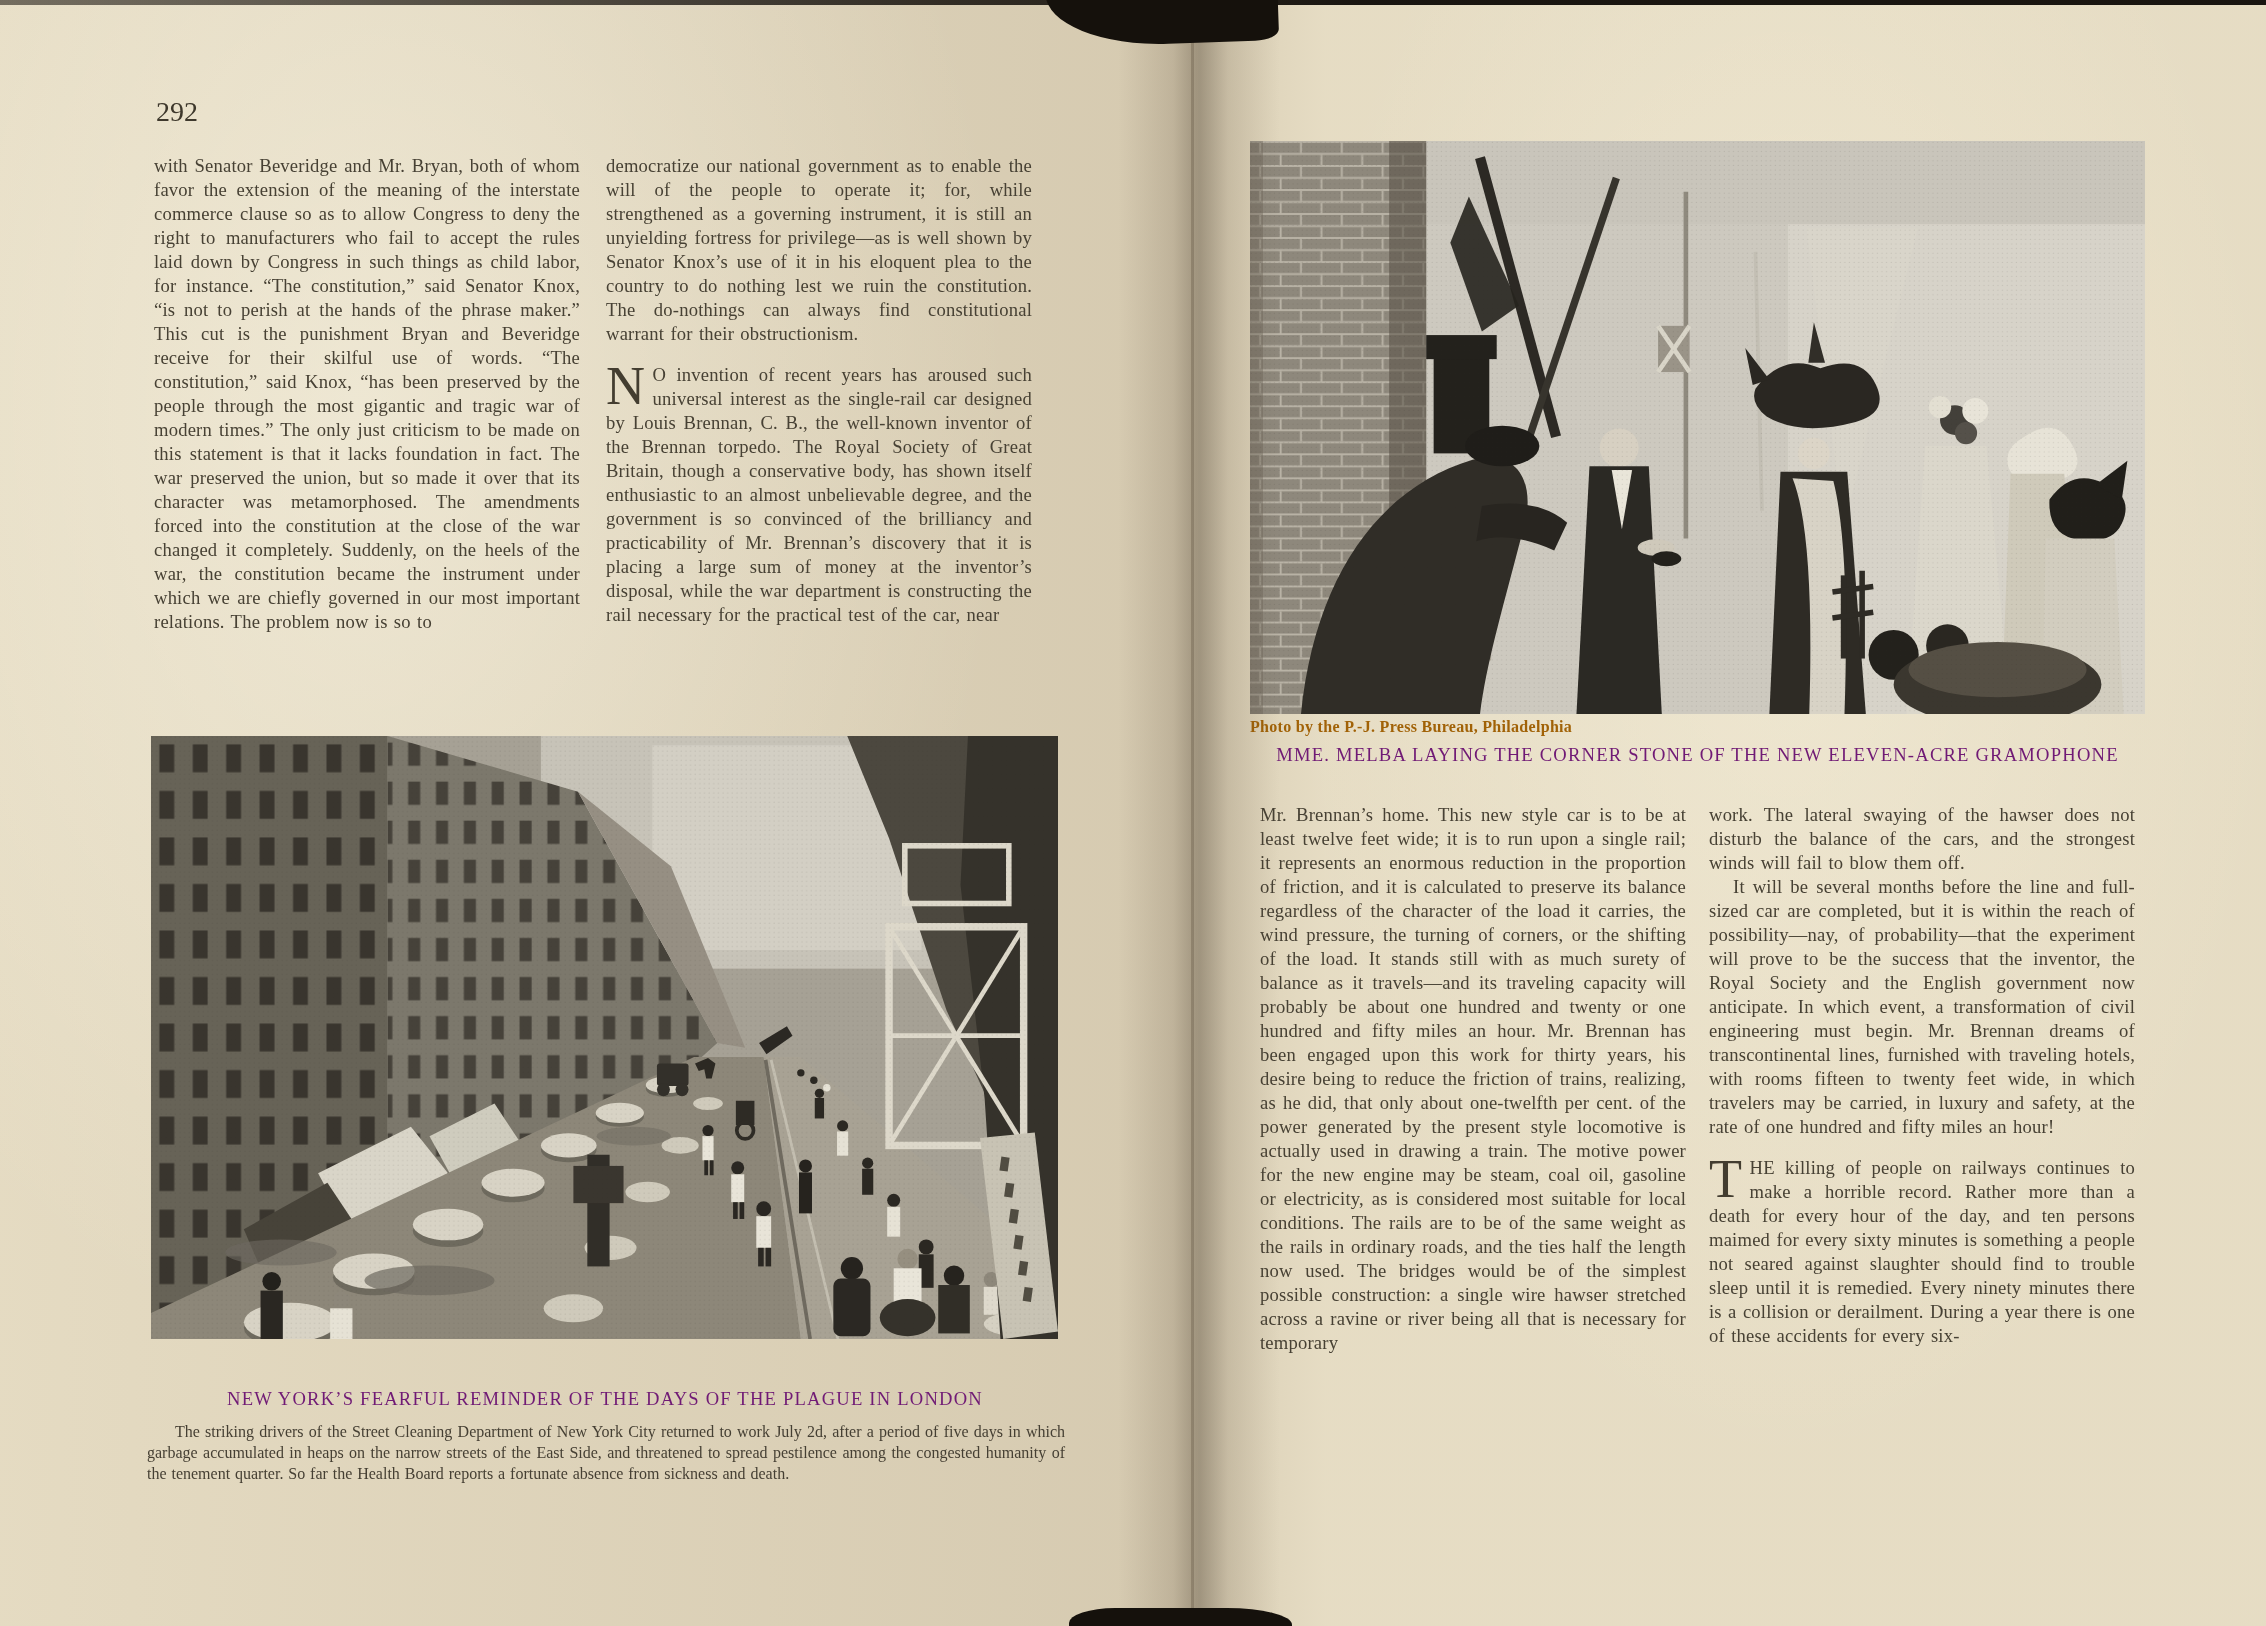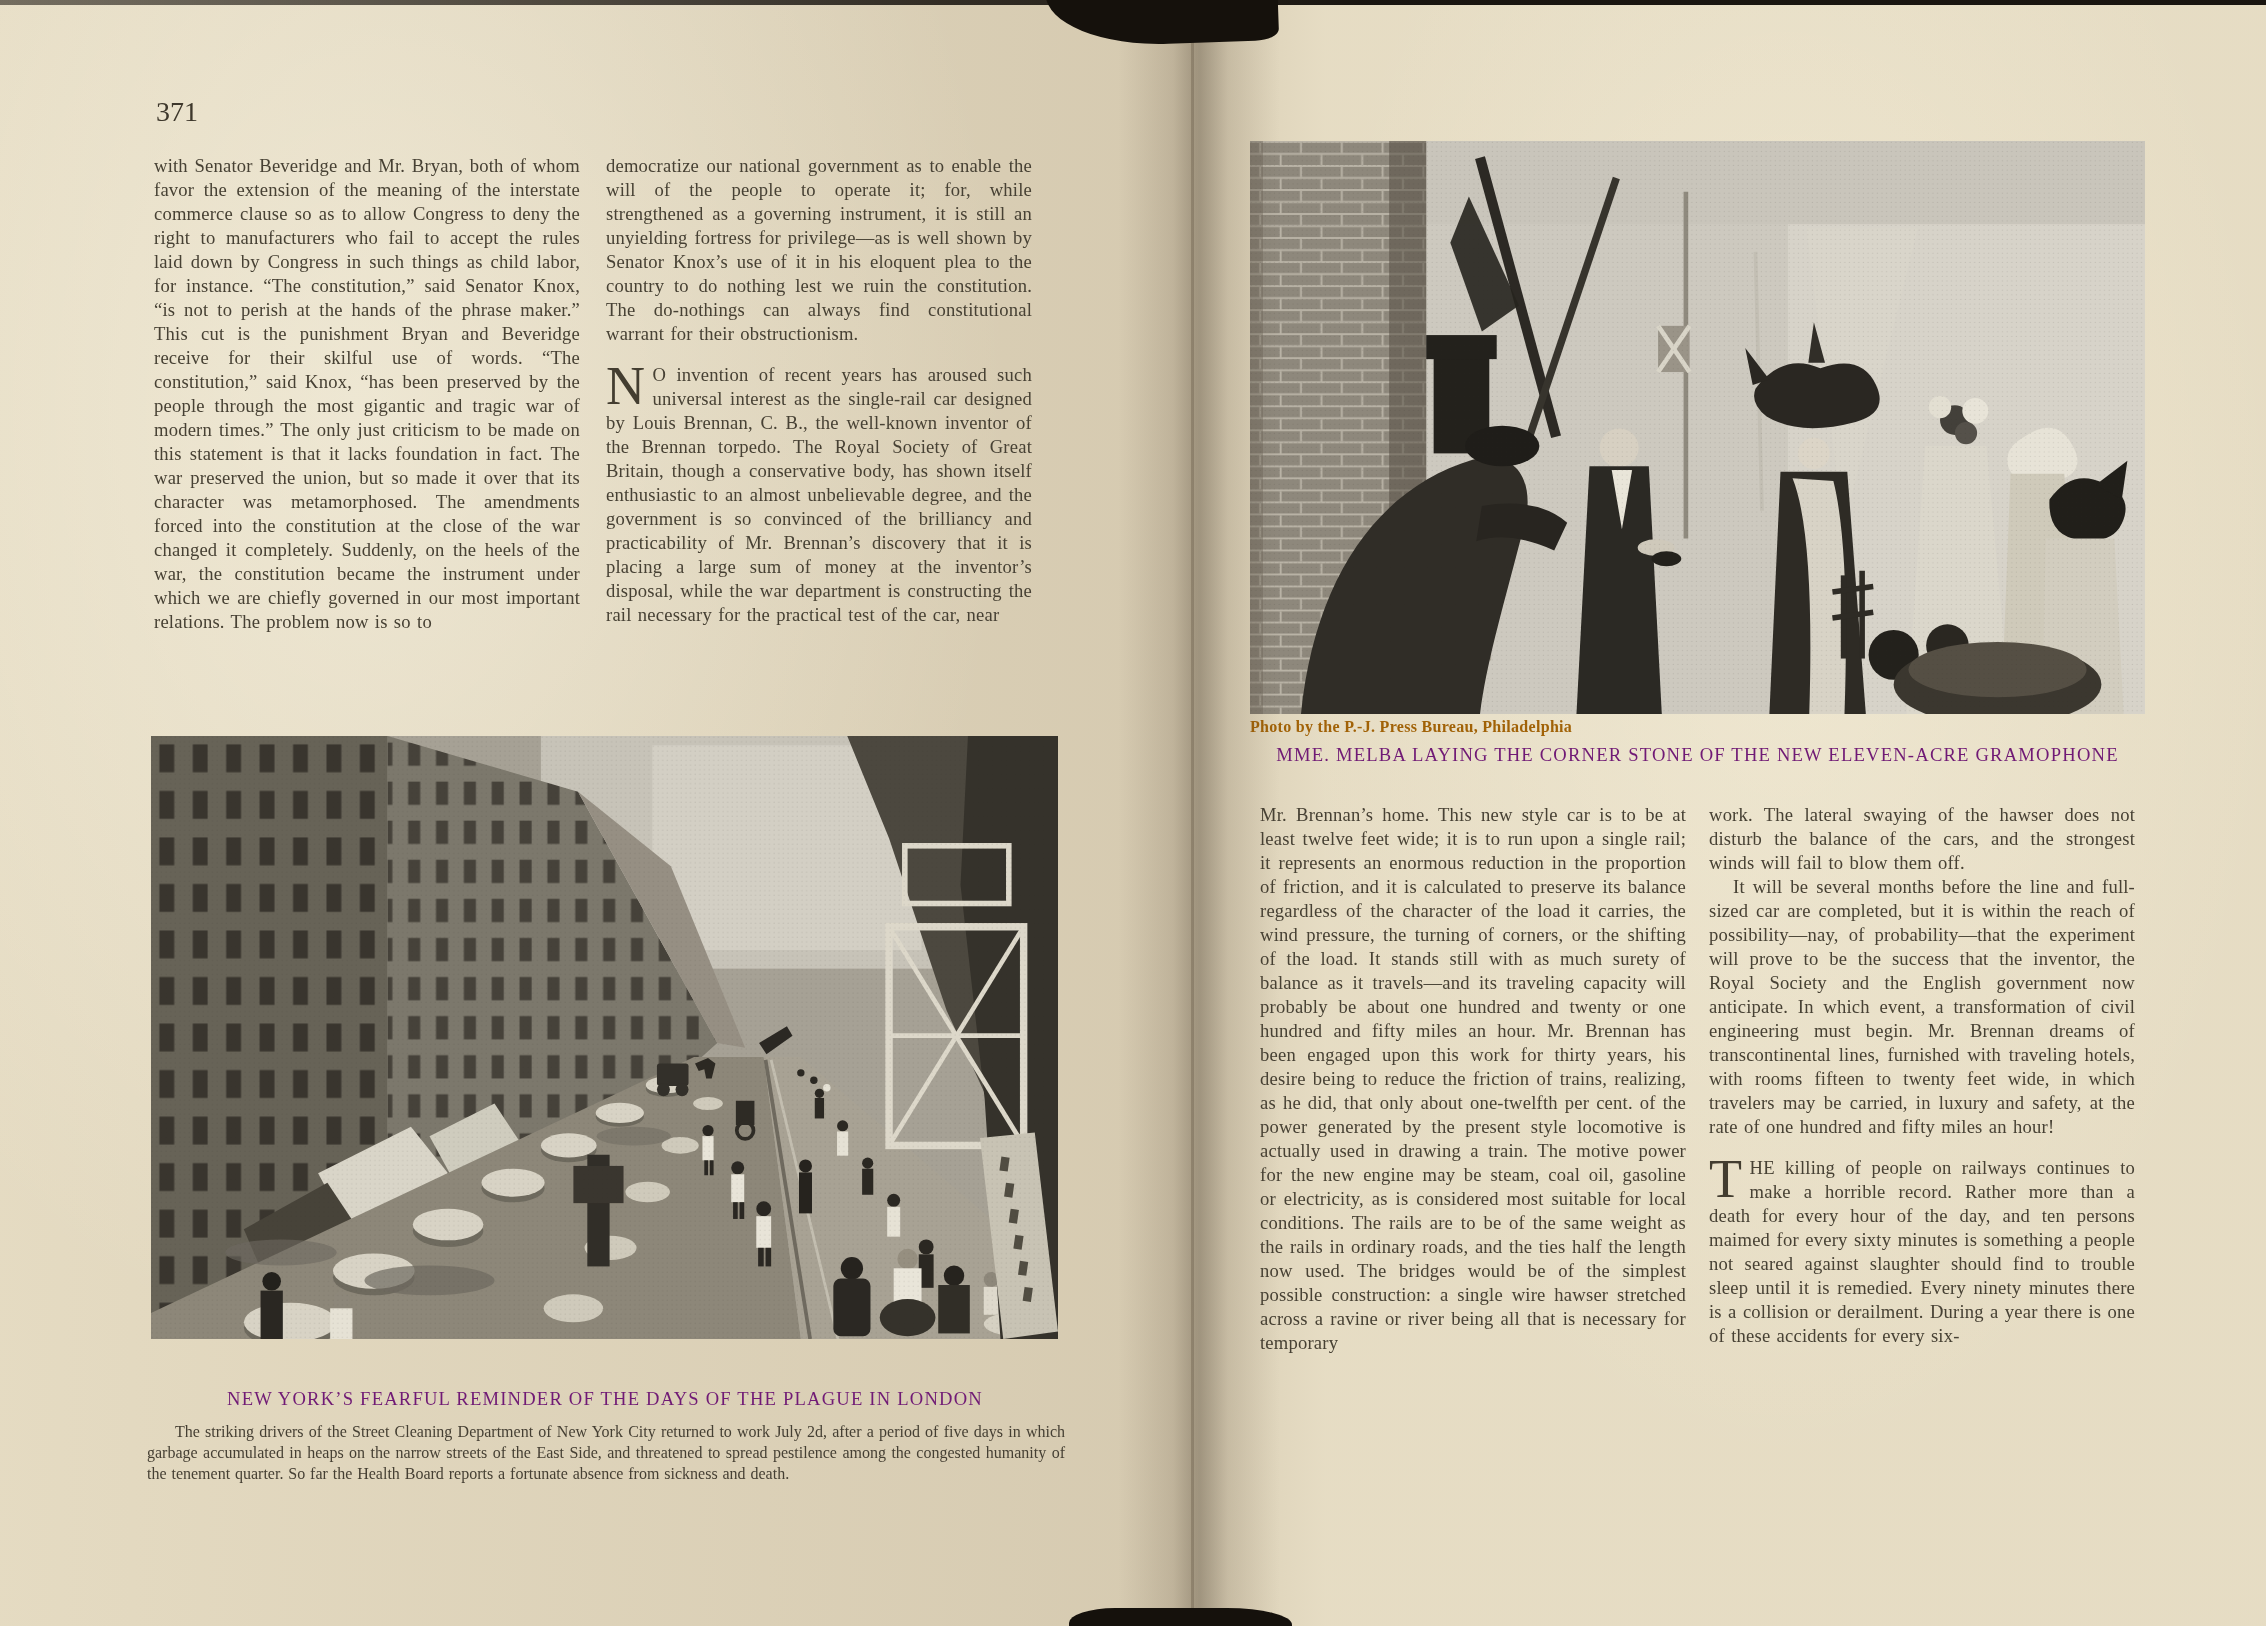--- a/index.html
+++ b/index.html
@@ -56,21 +56,21 @@
   .photo-caption{position:absolute;left:147px;top:1421px;width:918px;font-size:16px;line-height:21px;
     text-align:justify;text-indent:28px;color:#453f33;word-spacing:0.9px;}
 </style>
 </head>
 <body>
 
 <div class="scan">
   <div class="tint-left"></div>
   <div class="tint-right"></div>
 
-  <div class="pgnum">371</div>
+  <div class="pgnum">292</div>
 
   <div class="col" id="colA">
     <p>with Senator Beveridge and Mr. Bryan, both of whom favor the extension of the meaning of the interstate commerce clause so as to allow Congress to deny the right to manufacturers who fail to accept the rules laid down by Congress in such things as child labor, for instance. “The constitution,” said Senator Knox, “is not to perish at the hands of the phrase maker.” This cut is the punishment Bryan and Beveridge receive for their skilful use of words. “The constitution,” said Knox, “has been preserved by the people through the most gigantic and tragic war of modern times.” The only just criticism to be made on this statement is that it lacks foundation in fact. The war preserved the union, but so made it over that its character was metamorphosed. The amendments forced into the constitution at the close of the war changed it completely. Suddenly, on the heels of the war, the constitution became the instrument under which we are chiefly governed in our most important relations. The problem now is so to</p>
   </div>
 
   <div class="col" id="colB">
     <p>democratize our national government as to enable the will of the people to operate it; for, while strengthened as a governing instrument, it is still an unyielding fortress for privilege—as is well shown by Senator Knox’s use of it in his eloquent plea to the country to do nothing lest we ruin the constitution. The do-nothings can always find constitutional warrant for their obstructionism.</p>
     <p class="gap"><span class="dropcap">N</span><span>O invention of recent years has aroused such universal interest as the single-rail car designed by Louis Brennan, C. B., the well-known inventor of the Brennan torpedo. The Royal Society of Great Britain, though a conservative body, has shown itself enthusiastic to an almost unbelievable degree, and the government is so convinced of the brilliancy and practicability of Mr. Brennan’s discovery that it is placing a large sum of money at the inventor’s disposal, while the war department is constructing the rail necessary for the practical test of the car, near</span></p>
   </div>
 

